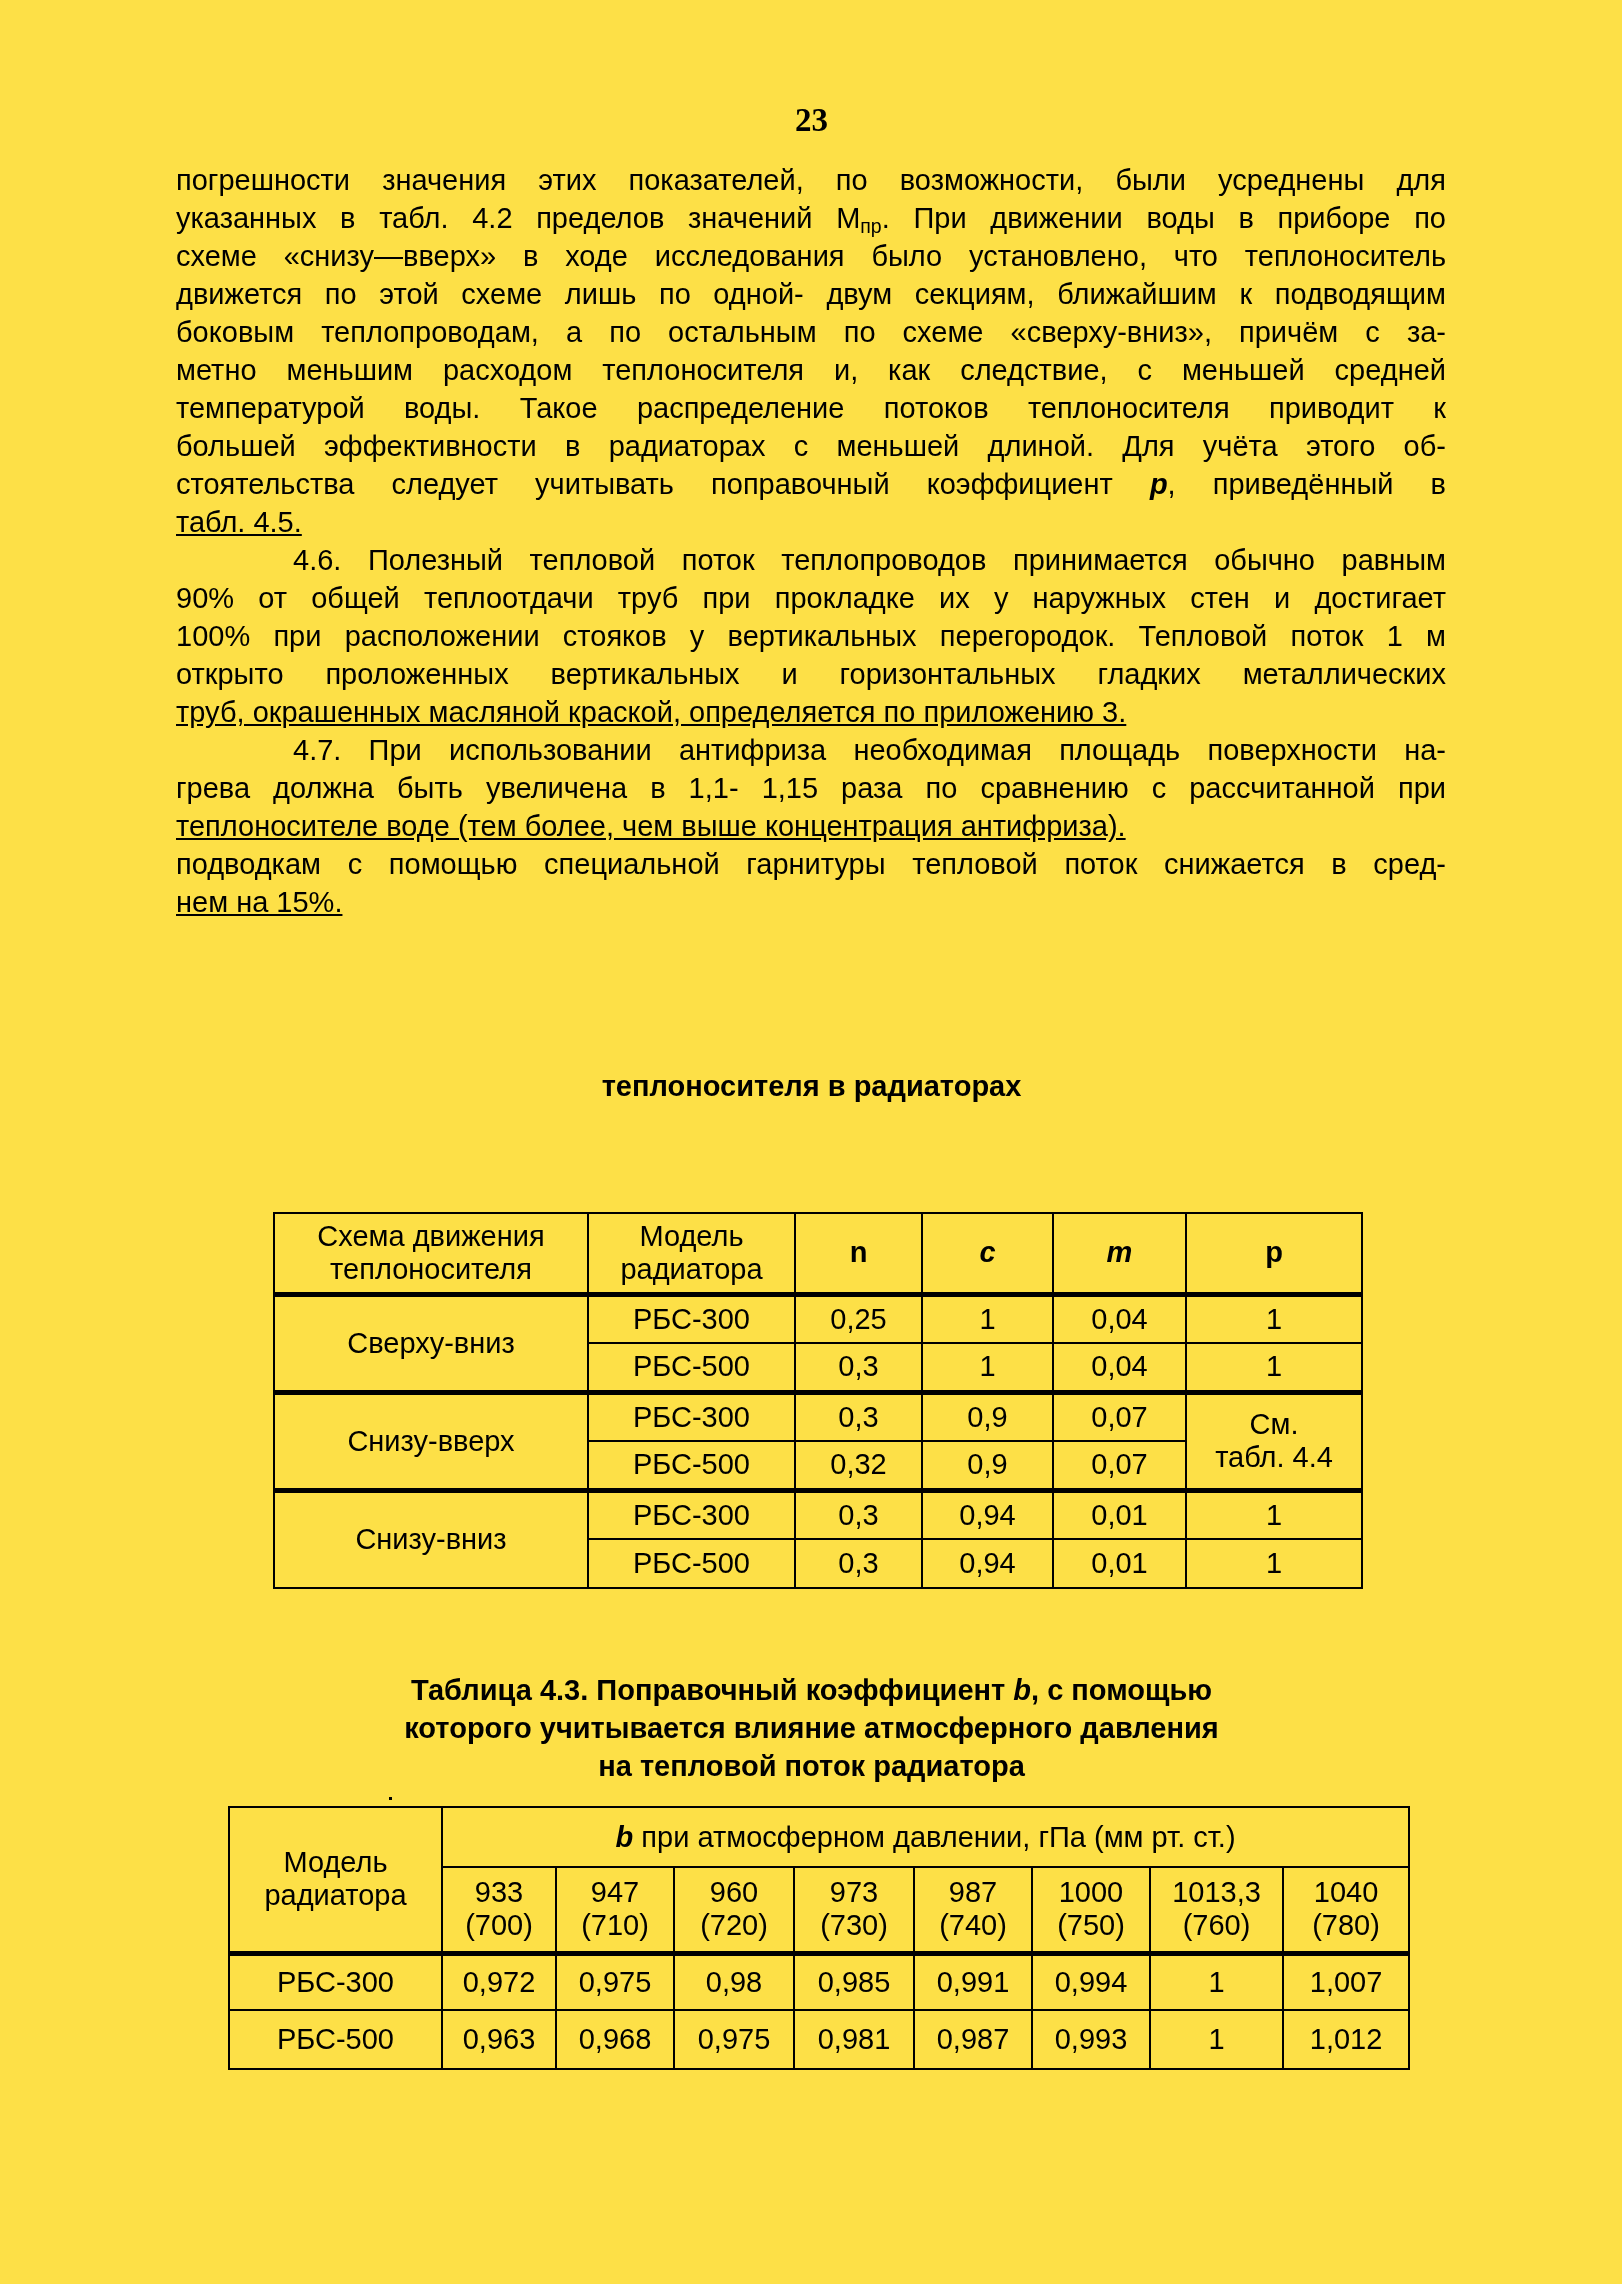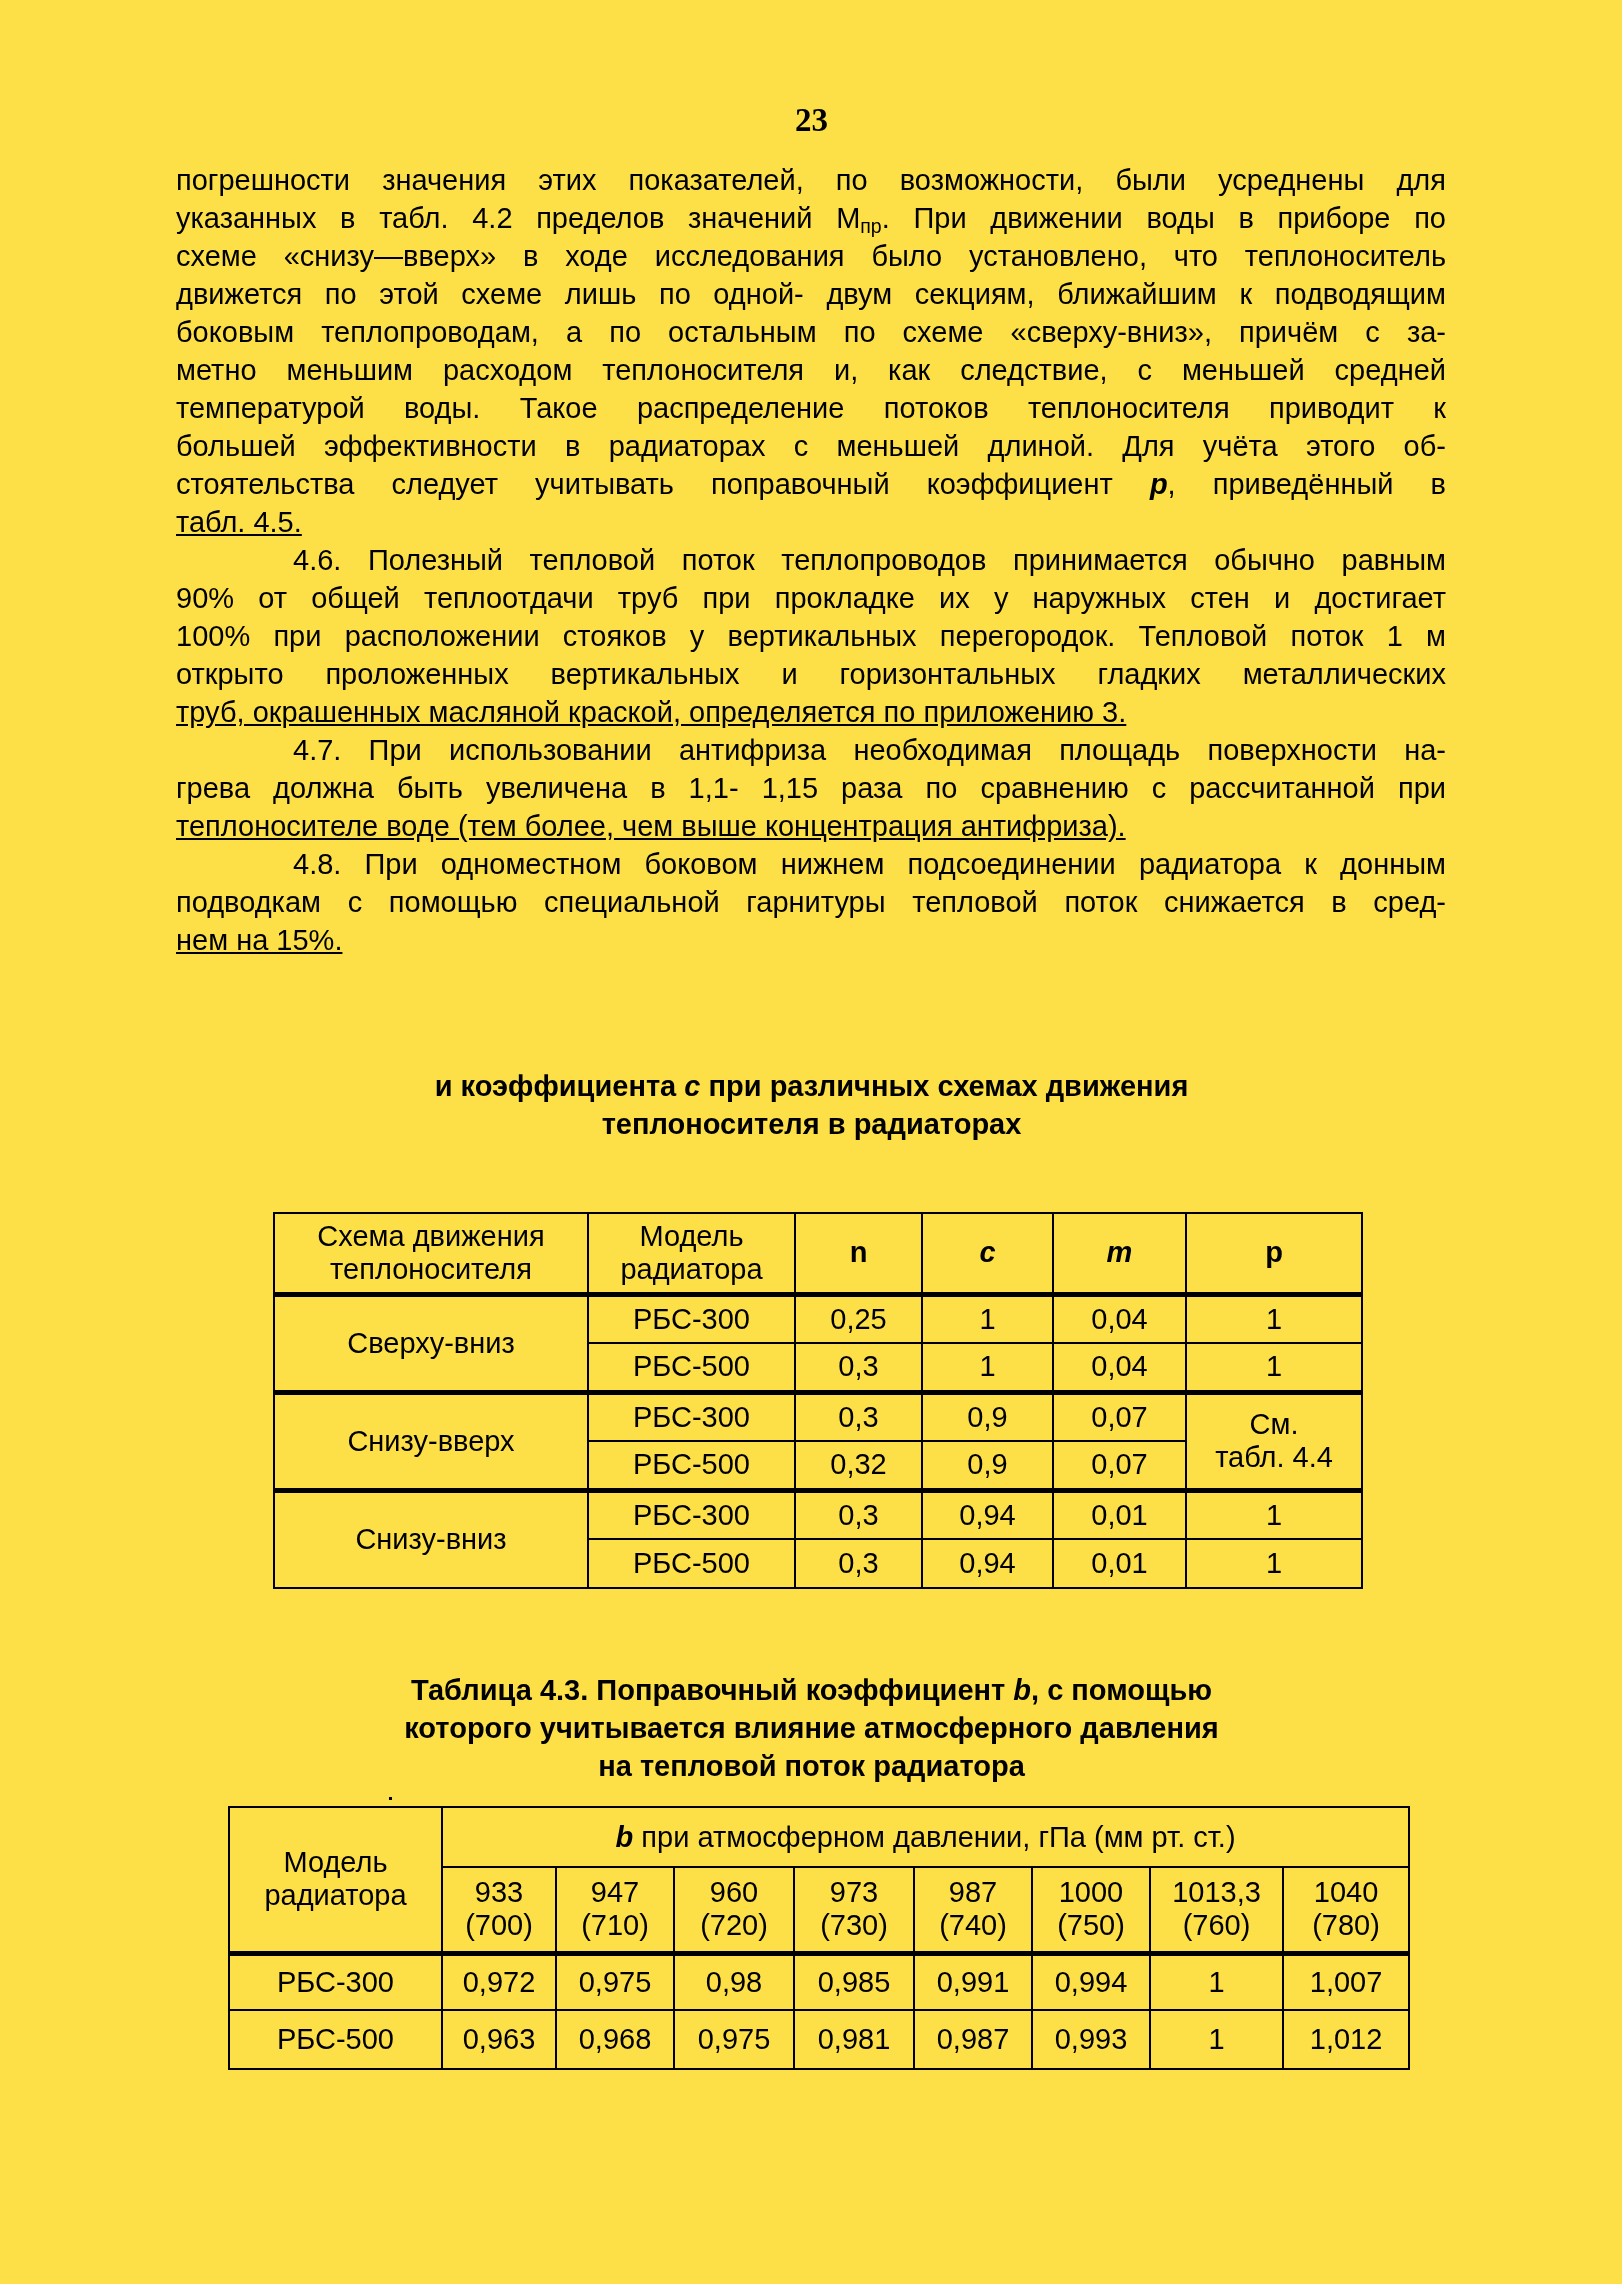--- a/index.html
+++ b/index.html
@@ -53,27 +53,25 @@
     <span class="line"><span>стоятельства следует учитывать поправочный коэффициент </span><span class="ital">p</span><span>, приведённый в</span></span>
     <span class="line last">табл. 4.5.</span>
     <span class="line indent">4.6. Полезный тепловой поток теплопроводов принимается обычно равным</span>
     <span class="line">90%  от общей теплоотдачи труб при прокладке их у наружных стен и достигает</span>
     <span class="line">100% при расположении стояков у вертикальных перегородок. Тепловой поток 1 м</span>
     <span class="line">открыто проложенных вертикальных и горизонтальных гладких металлических</span>
     <span class="line last">труб, окрашенных масляной краской, определяется по приложению 3.</span>
     <span class="line indent">4.7. При использовании антифриза необходимая площадь поверхности на-</span>
     <span class="line">грева должна быть увеличена в 1,1- 1,15 раза по сравнению с рассчитанной при</span>
     <span class="line last">теплоносителе воде  (тем более, чем выше концентрация антифриза).</span>
-    <span class="line indent">4.8. При одноместном боковом нижнем подсоединении радиатора к донным</span>
     <span class="line">подводкам с помощью специальной гарнитуры тепловой поток снижается в сред-</span>
     <span class="line last">нем на 15%.</span>
   </div>
 
   <div class="caption" style="top:1067px;">
-    <span class="cl"><span>и коэффициента </span><span class="it">c</span><span>  при различных схемах движения</span></span>
     <span class="cl">теплоносителя в радиаторах</span>
   </div>
 
   <table class="t" style="left:273px; top:1212px; width:1088px;">
     <colgroup>
       <col style="width:314px">
         <col style="width:207px">
         <col style="width:127px">
         <col style="width:131px">
         <col style="width:133px">

